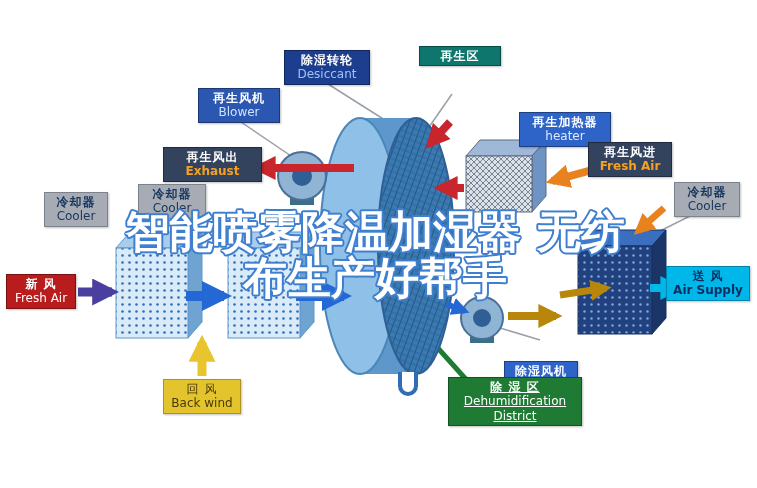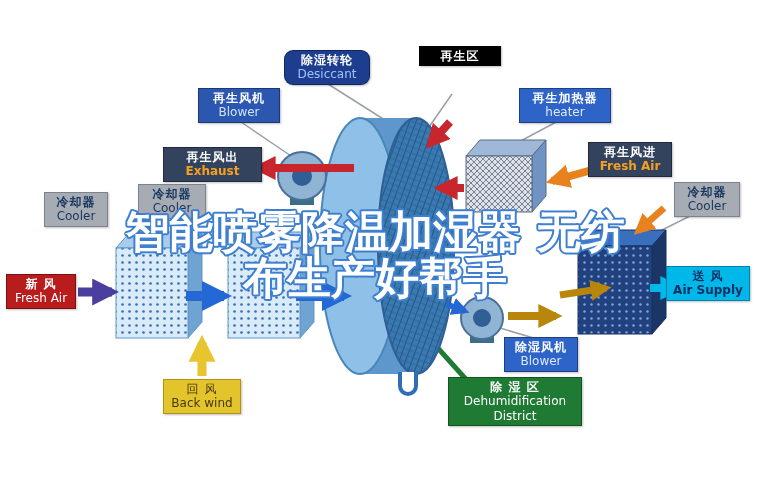--- a/index.html
+++ b/index.html
@@ -4,39 +4,39 @@
 <style>
   html,body{margin:0;padding:0;background:#ffffff;font-family:"DejaVu Sans",sans-serif;}
   #stage{position:relative;width:757px;height:488px;background:#ffffff;overflow:hidden;}
   #diagram-svg{position:absolute;left:0;top:0;z-index:1;}
   #title-svg{position:absolute;left:0;top:0;z-index:3;pointer-events:none;}
   .lbl{position:absolute;z-index:2;text-align:center;box-sizing:border-box;
        padding:2px 3px;line-height:1.2;border:1px solid rgba(0,0,0,.35);
        box-shadow:1px 1px 2px rgba(0,0,0,.25);}
   .lbl .zh{font-size:12px;font-weight:bold;letter-spacing:1px;}
   .lbl .en{font-size:12px;}
-  .c-navy{background:#1d3e8f;color:#ffffff;border-radius:9px;}
+  .c-navy{background:#1d3e8f;color:#ffffff;}
   .c-navy .en{color:#9fc3ff;}
-  .c-medblue{background:#000000;color:#ffffff;}
+  .c-medblue{background:#0f766e;color:#ffffff;}
   .c-medblue .en{color:#cfeaff;}
-  .c-blue{background:#2e63c8;color:#ffffff;}
+  .c-blue{background:#2e63c8;color:#ffffff;margin-top:24px;}
   .c-blue .en{color:#dce9ff;}
   .c-royal{background:#2b57b0;color:#ffffff;}
   .c-royal .en{color:#cfe3ff;}
   .c-slate{background:#33435e;color:#ffffff;}
   .c-slate .en{color:#f5a020;font-weight:bold;}
   .c-grey{background:#a7acb4;color:#17355e;border-color:#7d838d;}
   .c-grey .zh,.c-grey .en{color:#17355e;}
   .c-purple{background:#b91c1c;color:#ffffff;}
   .c-cyan{background:#00b7ea;color:#0b2f63;border-color:#0083ad;}
   .c-cyan .zh{color:#0b2f63;text-align:center;}
   .c-cyan .en{color:#0b2f63;font-weight:bold;}
   .c-yellow{background:#e3c42c;color:#4a3a08;border-color:#b09417;}
   .c-yellow .zh,.c-yellow .en{color:#4a3a08;font-weight:normal;}
-  .c-green{background:#1f7a33;color:#ffffff;border-color:#135221;}
+  .c-green{background:#1f7a33;color:#ffffff;border-color:#135221;text-decoration:underline;}
   .title-line{font-family:"DejaVu Sans",sans-serif;font-weight:bold;font-size:44px;
               fill:#ffffff;stroke:#3f7fd0;stroke-width:4px;paint-order:stroke;
               stroke-linejoin:round;}
 </style>
 </head>
 <body>
 
 <div id="stage">
 
   <svg id="diagram-svg" width="757" height="488" viewBox="0 0 757 488">

